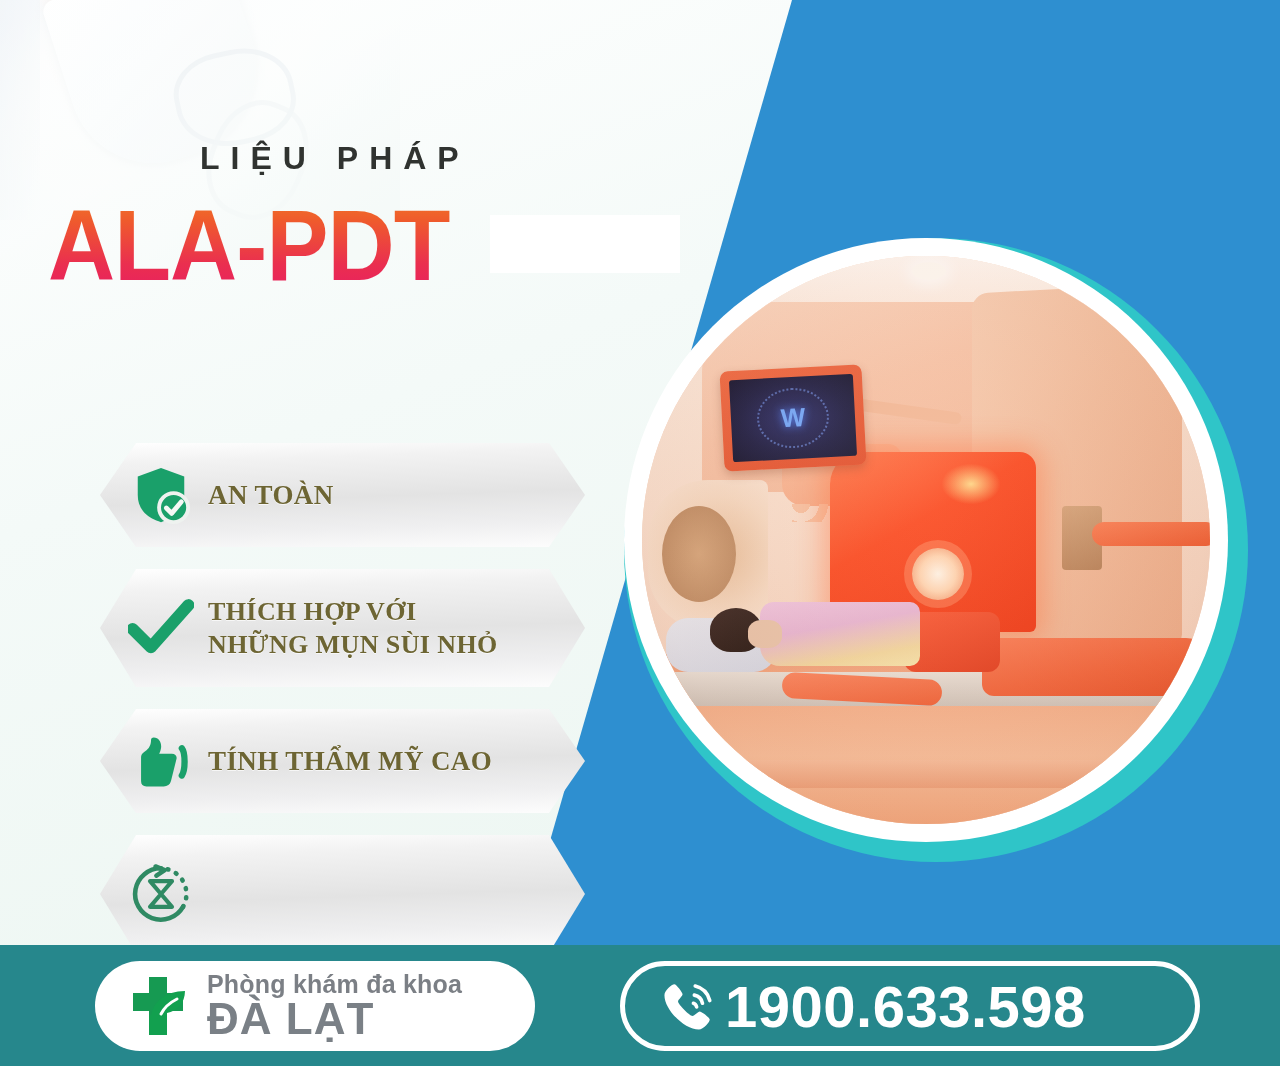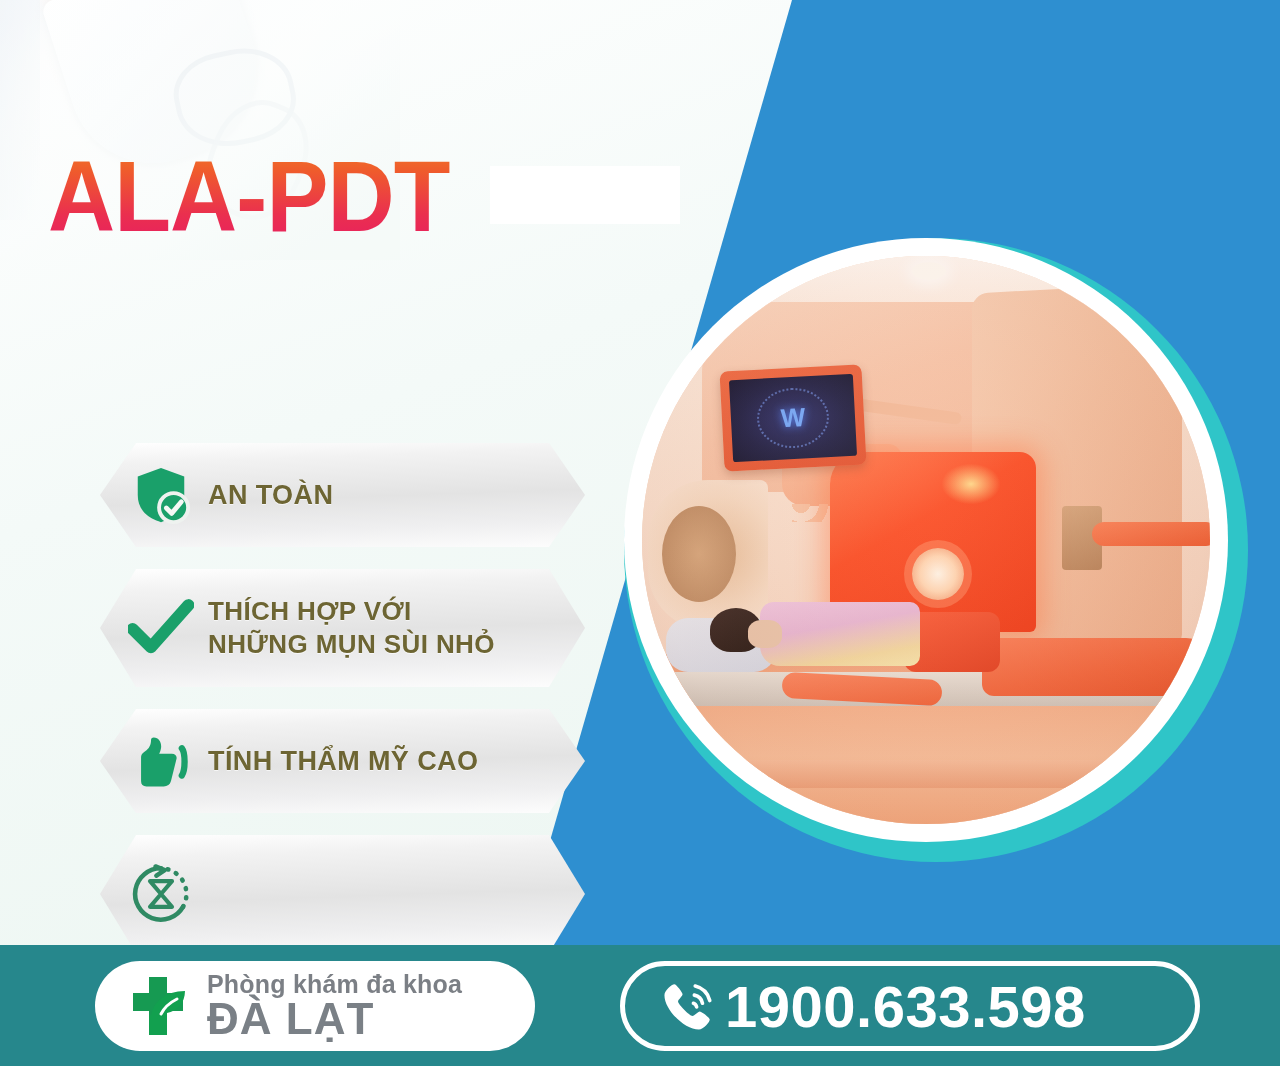--- a/index.html
+++ b/index.html
@@ -72,21 +72,21 @@
   
   .headline-wrap { position:absolute; left:48px; top:140px; width:640px; }
   .kicker {
     font-size:32px; font-weight:700; letter-spacing:11px;
     color:#303330;
     margin-left:152px;
     font-family:"Liberation Sans", sans-serif;
   }
   .brandline {
     position:relative;
-    margin-top:4px;
+    margin-top:16px;
     height:106px;
   }
   .brand {
     font-size:100px; font-weight:700; letter-spacing:-1px;
     line-height:104px;
     background:linear-gradient(180deg,#f07a28 0%,#ef5b2c 26%,#ea2f4f 68%,#e81e62 100%);
     -webkit-background-clip:text; background-clip:text;
     color:transparent;
     -webkit-text-fill-color:transparent;
     font-family:"Liberation Sans", sans-serif;
@@ -121,21 +121,21 @@
     display:flex; align-items:center; justify-content:center;
     padding-left:14px;
   }
   .hex-text {
     color:#6d6533;
     font-weight:700;
     font-size:27px;
     letter-spacing:.4px;
     line-height:1.28;
     text-shadow:0 1px 0 rgba(255,255,255,.65);
-    font-family:Liberation Sans, sans-serif;
+    font-family:Liberation Serif, serif;
   }
   .hex.h2 .hex-text, .hex.h4 .hex-text { font-size:26px; }
 
   
   .circle-photo {
     position:absolute; left:624px; top:238px;
     width:624px; height:624px;
   }
   .ring-teal {
     position:absolute; left:0; top:0; width:624px; height:624px;
@@ -386,20 +386,21 @@
     <div class="ghost-strap"></div>
     <div class="ghost-strap2"></div>
     <div class="ghost-fade"></div>
   </div>
 
   <svg class="blue-wedge" viewBox="0 0 1280 945" preserveAspectRatio="none">
     <polygon points="792,0 1280,0 1280,945 520,945" fill="#2E8FD0"></polygon>
   </svg>
 
   <div class="headline-wrap">
+    <div class="kicker">LIỆU PHÁP</div>
     <div class="brandline">
       <span class="brand">ALA-PDT</span>
       <div class="brand-blank"></div>
     </div>
   </div>
 
   <div class="circle-photo">
     <div class="ring-teal"></div>
     <div class="ring-white"></div>
     <div class="photo-clip">

